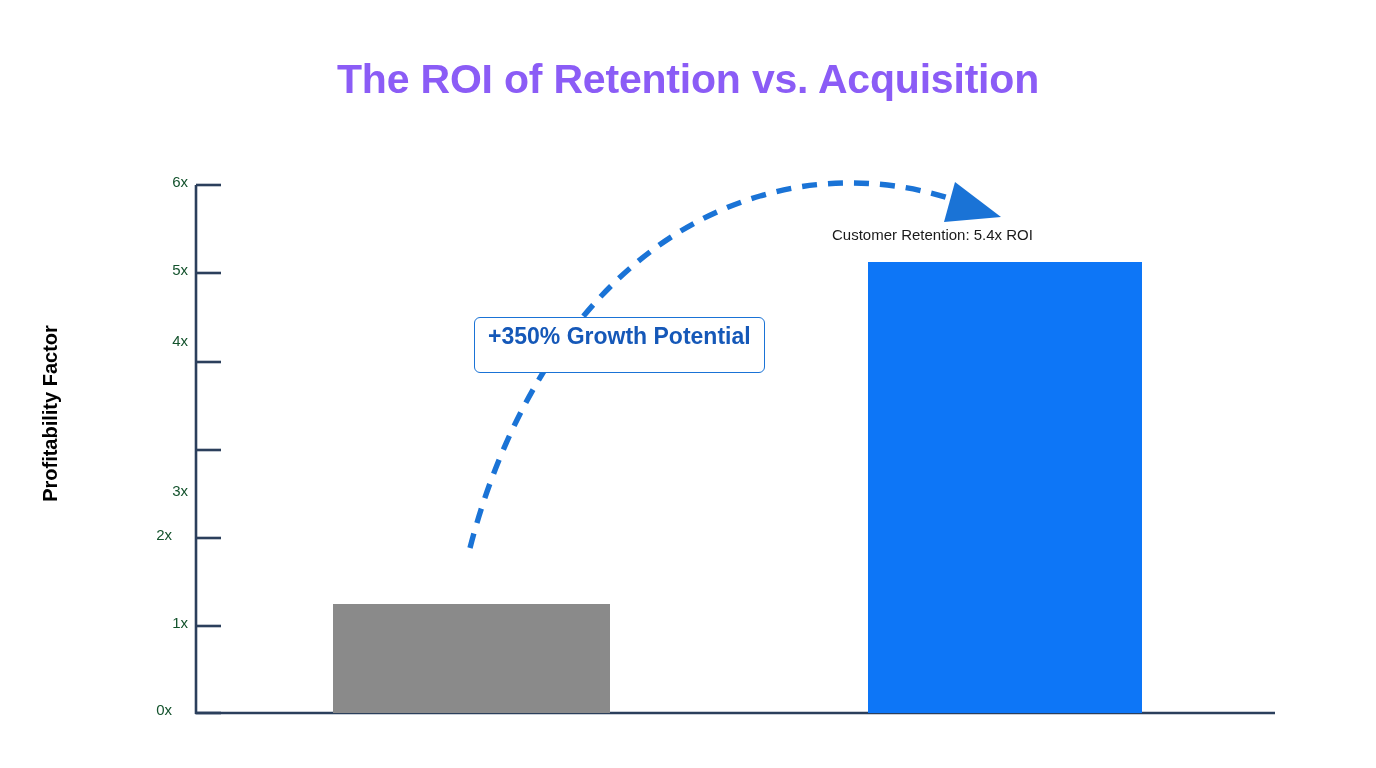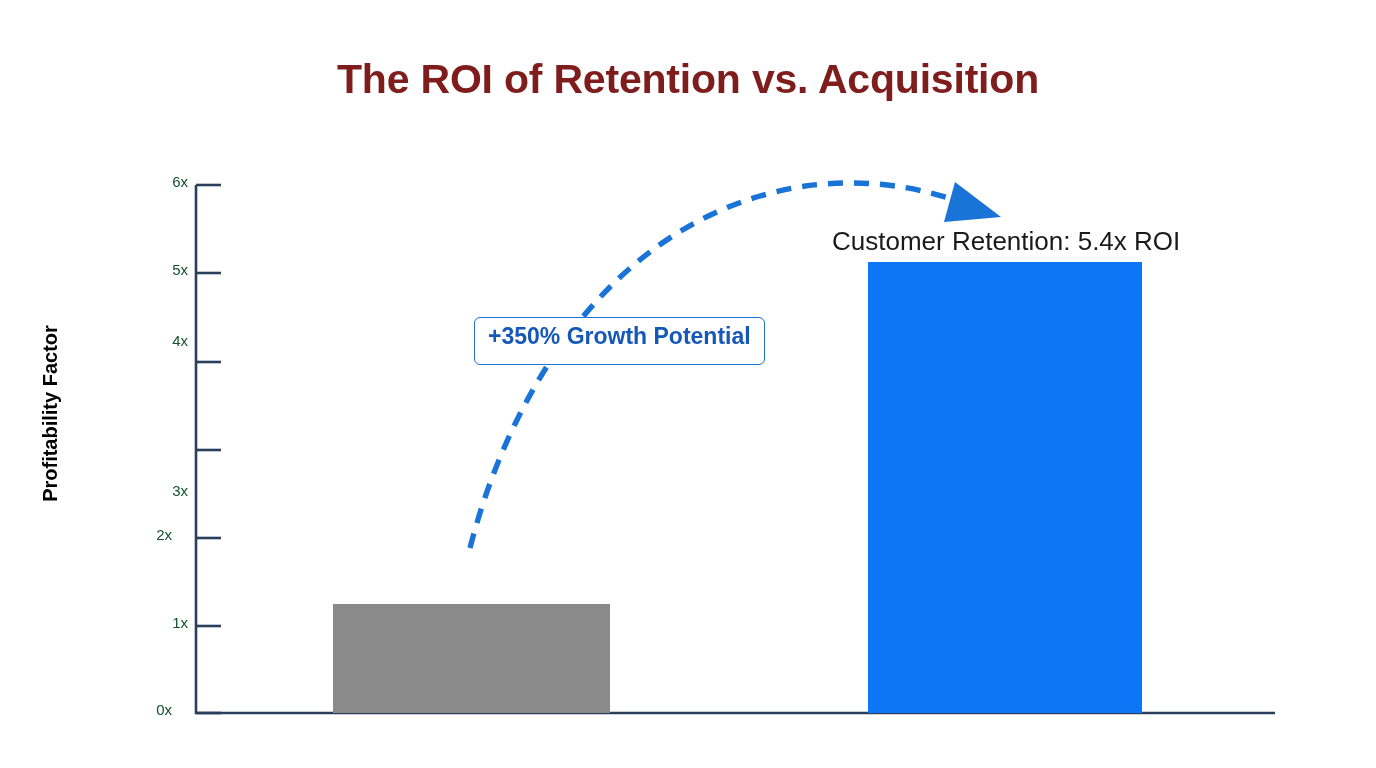--- a/index.html
+++ b/index.html
@@ -20,21 +20,21 @@
     background: #ffffff;
   }
   #chart-title {
     position: absolute;
     left: 0;
     top: 56px;
     width: 1376px;
     text-align: center;
     font-size: 41px;
     font-weight: bold;
-    color: #7f1d1d;
+    color: #8b5cf6;
     letter-spacing: -0.2px;
     font-family: "Liberation Sans", sans-serif;
   }
   #plot-svg {
     position: absolute;
     left: 0;
     top: 0;
   }
   .tick-label {
     position: absolute;
@@ -52,30 +52,30 @@
     text-align: center;
     font-size: 20px;
     font-weight: bold;
     color: #000000;
     transform: rotate(-90deg);
     transform-origin: center center;
     font-family: "Liberation Sans", sans-serif;
   }
   .bar-label {
     position: absolute;
-    font-size: 26px;
+    font-size: 15px;
     color: #1a1a1a;
     white-space: nowrap;
     font-family: "Liberation Sans", sans-serif;
   }
   #growth-badge {
     position: absolute;
     left: 474px;
     top: 317px;
-    padding: 6px 13px 16px 13px;
+    padding: 6px 13px 24px 13px;
     border: 1.6px solid #1a73d6;
     border-radius: 6px;
     background: #ffffff;
     color: #1558b8;
     font-size: 23px;
     font-weight: bold;
     line-height: 1.05;
     white-space: nowrap;
     font-family: "Liberation Sans", sans-serif;
   }

